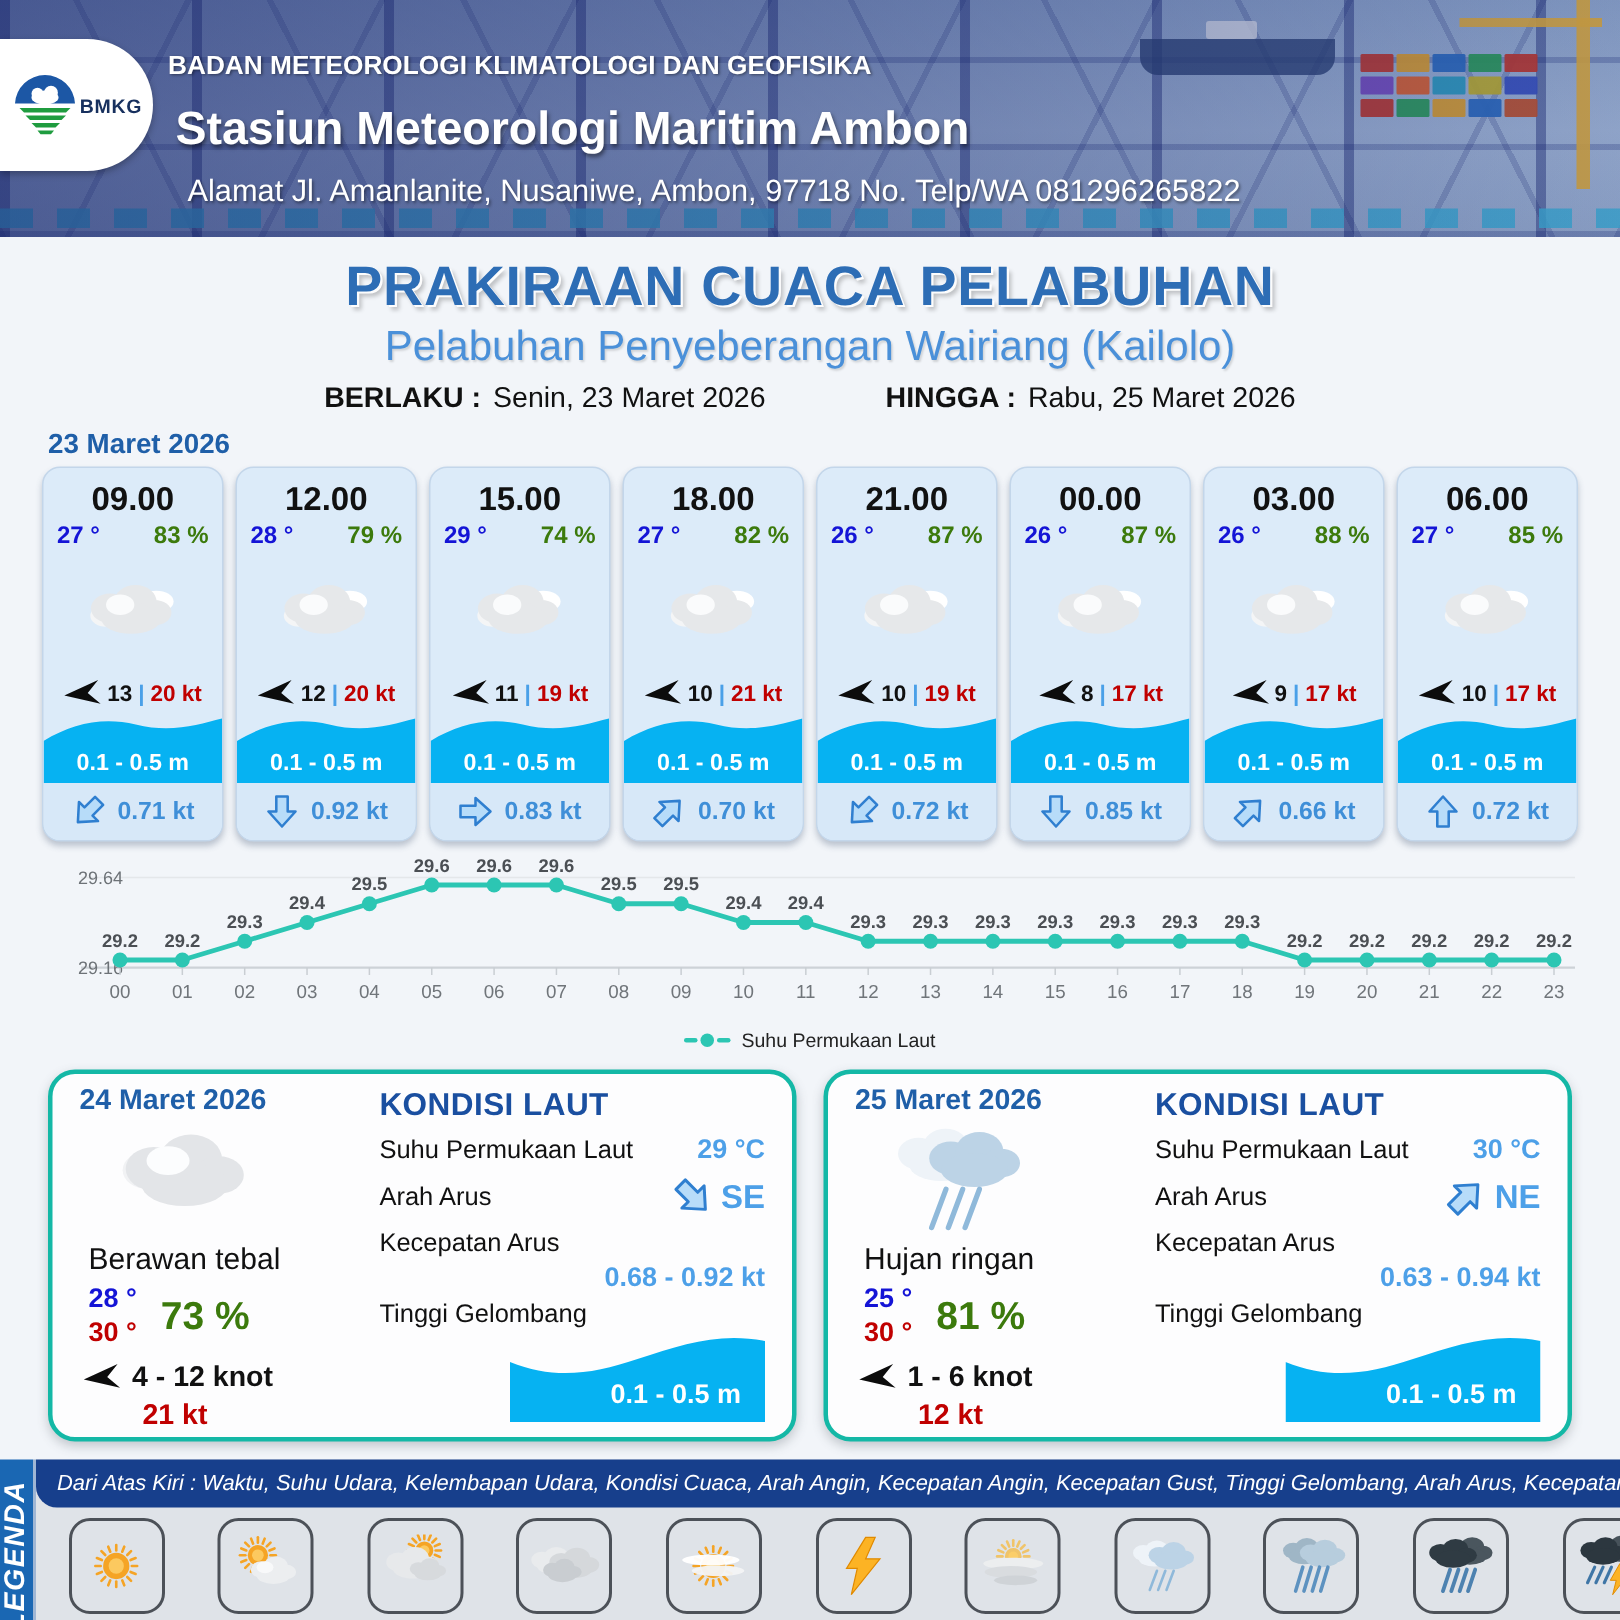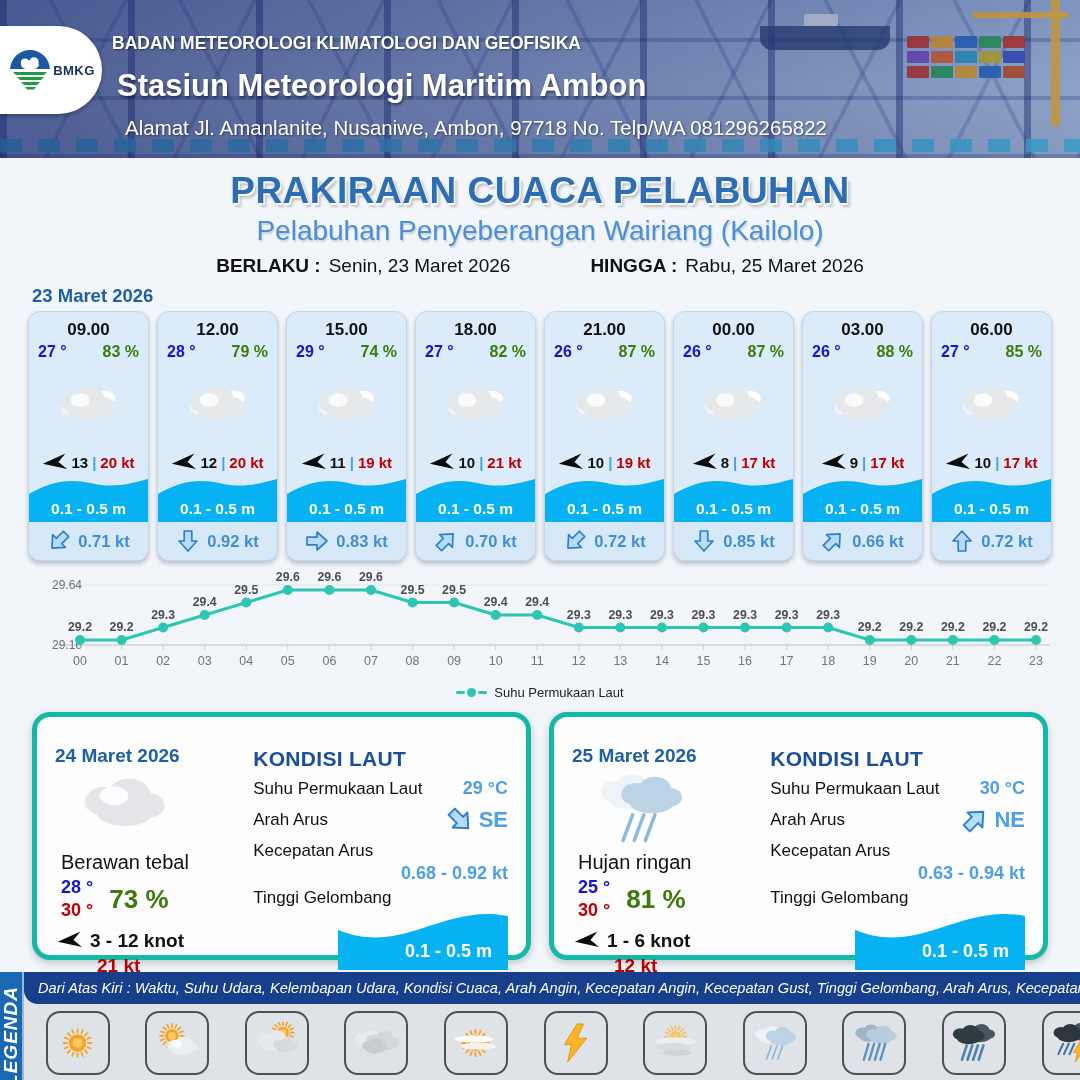--- a/index.html
+++ b/index.html
@@ -47,21 +47,21 @@
     text-shadow:1px 1.5px 1.5px rgba(0,0,0,.15);}
   .validity{display:flex;justify-content:center;gap:80px;margin-top:8px;font-size:19px;}
   .v-group{display:flex;gap:8px;}
   .v-label{font-weight:bold;}
   .day-label{margin:8px 0 4px 32px;font-weight:bold;font-size:18.5px;color:#1f5fa8;}
 
   
   .cards{display:flex;gap:8px;padding:0 28px;height:250px;}
   .card{flex:1;background:#dcebf9;border:1px solid #c3d6ea;border-radius:12px;
     box-shadow:0 3px 4px rgba(60,80,110,.3);overflow:hidden;display:flex;flex-direction:column;}
-  .c-time{text-align:center;font-weight:bold;font-size:17px;padding-top:8px;}
+  .c-time{text-align:center;font-weight:bold;font-size:22px;padding-top:8px;}
   .c-th{display:flex;justify-content:space-between;padding:3px 9px 0;font-weight:bold;font-size:16px;}
   .c-temp{color:#1414d6;}
   .c-hum{color:#3c7a0c;}
   .c-icon{flex:1;display:flex;align-items:center;justify-content:center;}
   .c-wind{display:flex;align-items:center;justify-content:center;gap:4px;font-weight:bold;font-size:15px;padding-bottom:3px;}
   .w-sep{color:#4aa0e8;}
   .w-gust{color:#c00000;}
   .c-wave{position:relative;height:48px;}
   .c-wave svg{display:block;width:100%;height:48px;}
   .wave-text{position:absolute;left:0;right:0;bottom:4px;text-align:center;color:#fff;font-weight:bold;font-size:15.5px;}
@@ -72,22 +72,22 @@
 
   
   .chart-card{margin:8px 24px 0;}
   .chart-legend{display:flex;justify-content:center;align-items:center;gap:7px;font-size:13px;color:#222;margin-top:4px;}
   .mk{display:inline-flex;align-items:center;gap:2px;}
   .mk-line{width:9px;height:3px;border-radius:2px;}
   .mk-dot{width:9px;height:9px;border-radius:50%;}
 
   
   .panels{display:flex;gap:18px;margin:12px 32px 0;height:248px;}
-  .panel{flex:1;background:#fdfdfe;border:5px solid #14b8a6;border-radius:18px;
-    box-shadow:0 3px 7px rgba(80,90,100,.3);padding:28px 18px 10px;display:flex;gap:8px;}
+  .panel{flex:1;background:#fdfdfe;border:3px solid #14b8a6;border-radius:18px;
+    box-shadow:0 3px 7px rgba(80,90,100,.3);padding:7px 18px 10px;display:flex;gap:8px;}
   .p-left{width:42%;display:flex;flex-direction:column;}
   .p-date{color:#1f5fa8;font-weight:bold;font-size:19px;}
   .p-icon{height:82px;display:flex;align-items:center;padding-left:16px;}
   .p-weather{font-size:20px;padding-left:6px;margin-top:2px;}
   .p-temps{display:flex;align-items:center;gap:16px;padding-left:6px;margin-top:2px;}
   .p-tcol{display:flex;flex-direction:column;font-weight:bold;font-size:18px;line-height:1.3;}
   .p-tmin{color:#1414d6;}
   .p-tmax{color:#c00000;}
   .p-hum{color:#3c7a0c;font-weight:bold;font-size:26px;}
   .p-windrow{display:flex;align-items:center;gap:8px;padding-left:2px;margin-top:7px;font-weight:bold;font-size:19px;}
@@ -683,21 +683,21 @@
             <span class="p-tmax">30 °</span>
           </span>
           <span class="p-hum">73 %</span>
         </div>
         <div class="p-windrow">
           <span class="wind-arrow p-wind-arrow">
               <svg width="25" height="17" viewBox="0 0 25 17" style="transform:rotate(-6deg)">
                 <path d="M24.3,0.6 L0.8,8.5 L24.3,16.4 L16.5,8.5 Z" fill="#0c0c0c"></path>
               </svg>
             </span>
-          <span>3  - 12 knot</span>
+          <span>4  - 12 knot</span>
         </div>
         <div class="p-gust">21 kt</div>
       </div>
       <div class="p-right">
         <div class="sea-title">KONDISI LAUT</div>
         <div class="sea-row">
           <span class="sea-label">Suhu Permukaan Laut</span>
           <span class="sea-val">29 °C</span>
         </div>
         <div class="sea-row">

